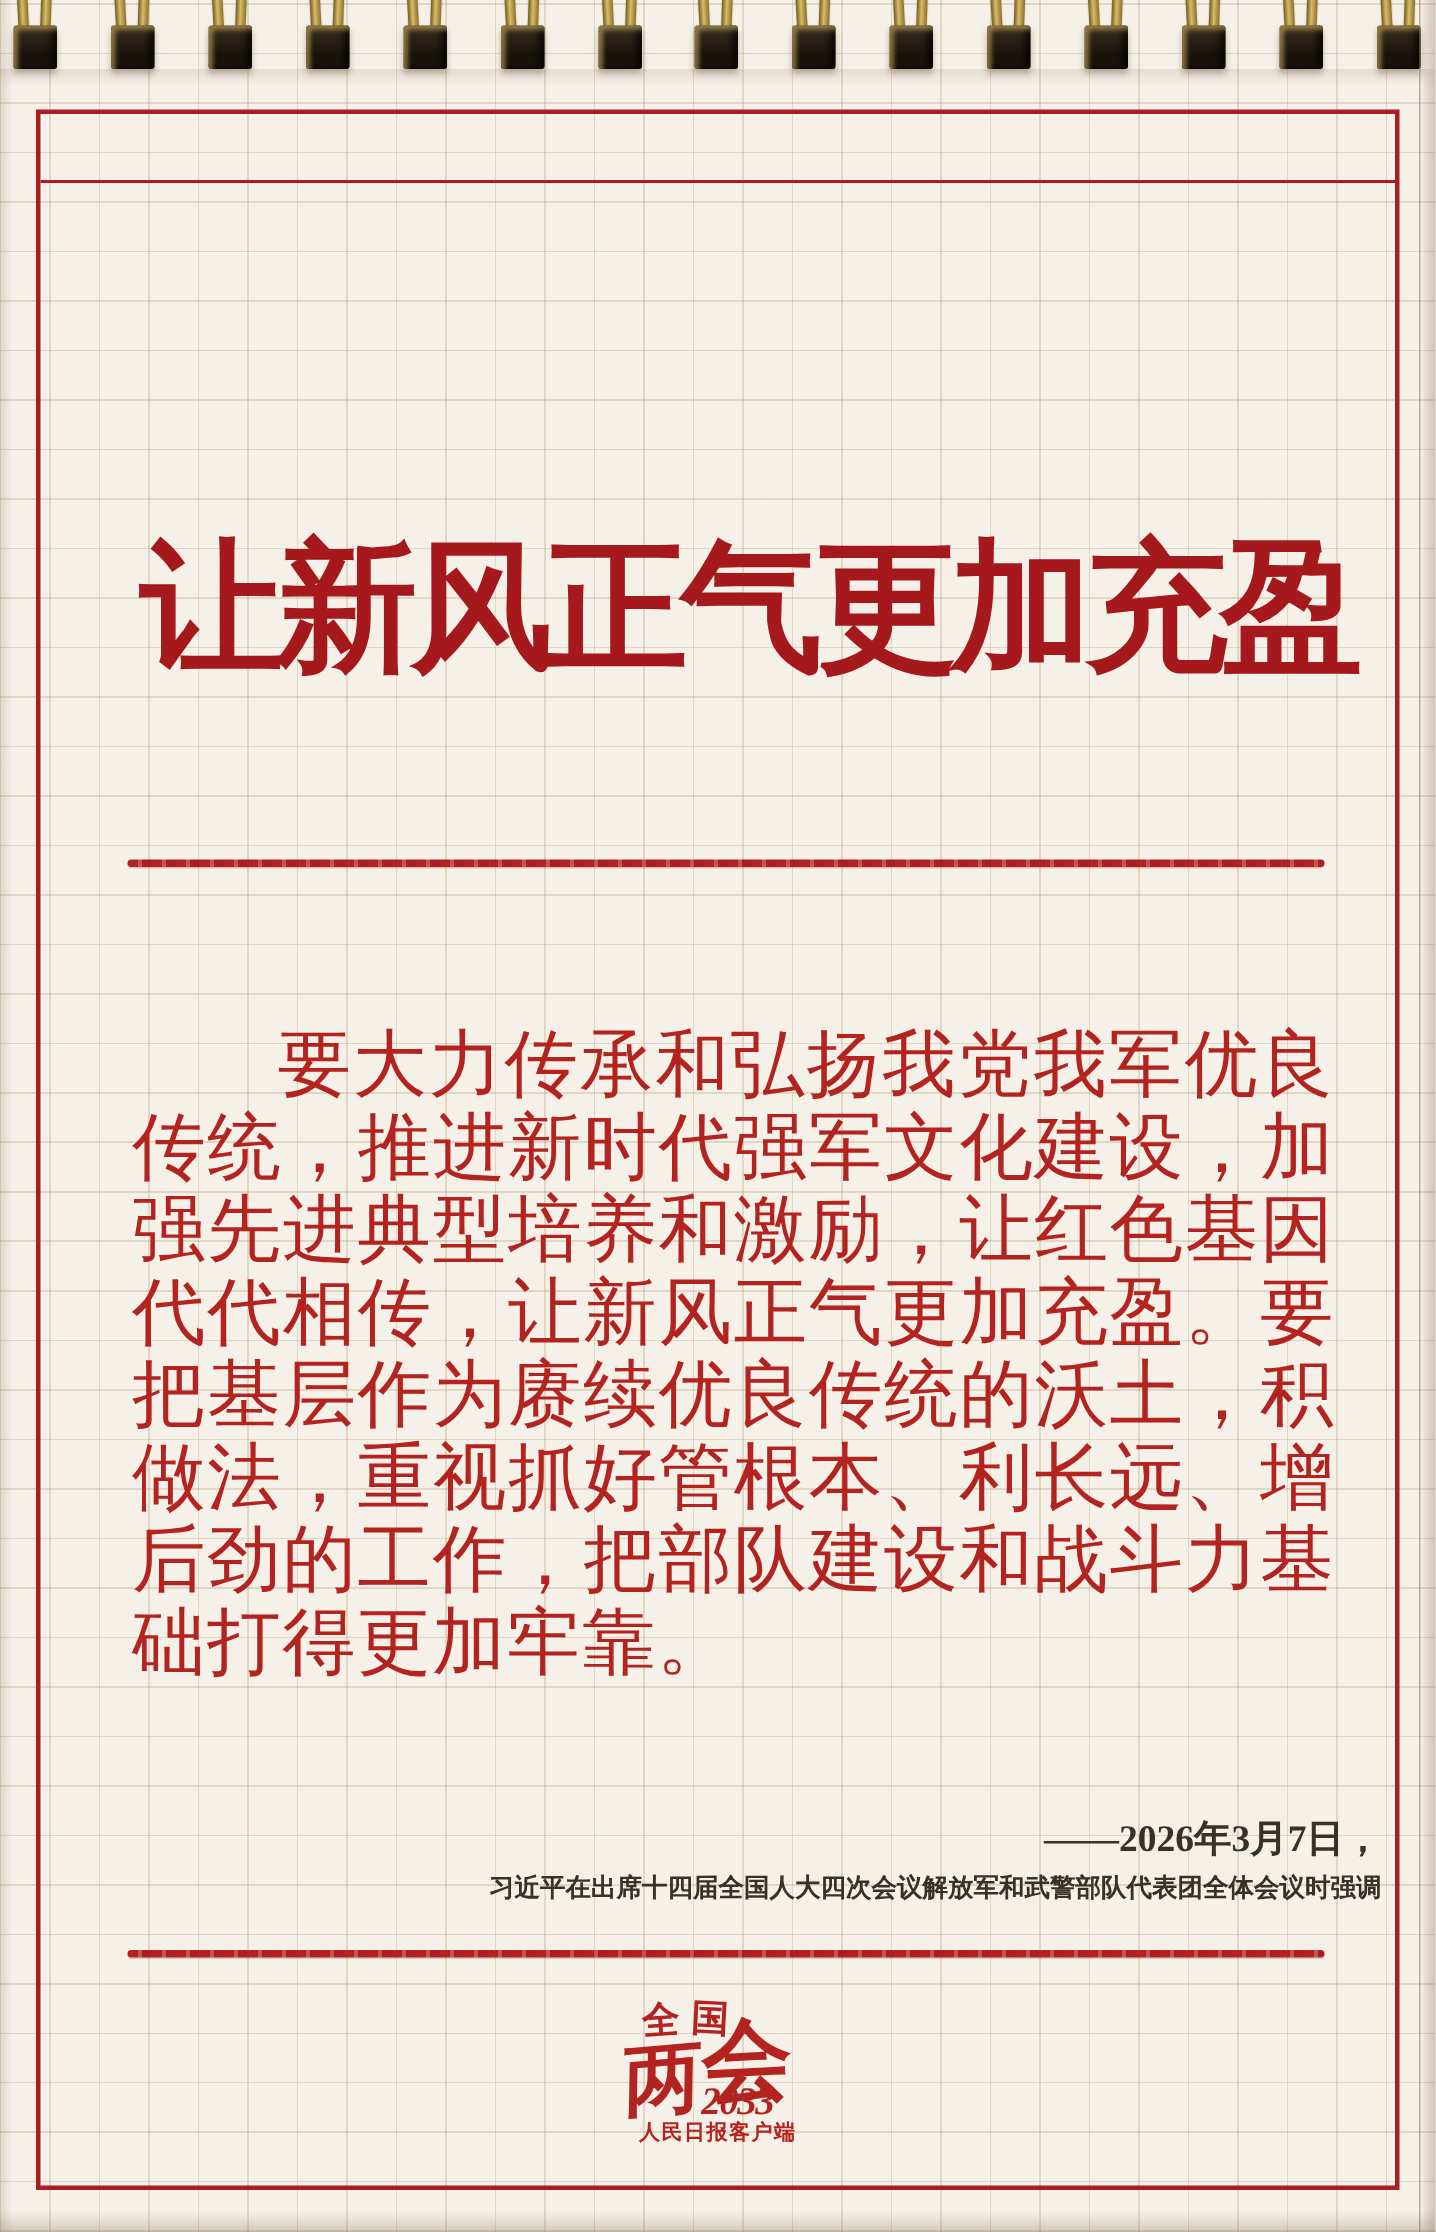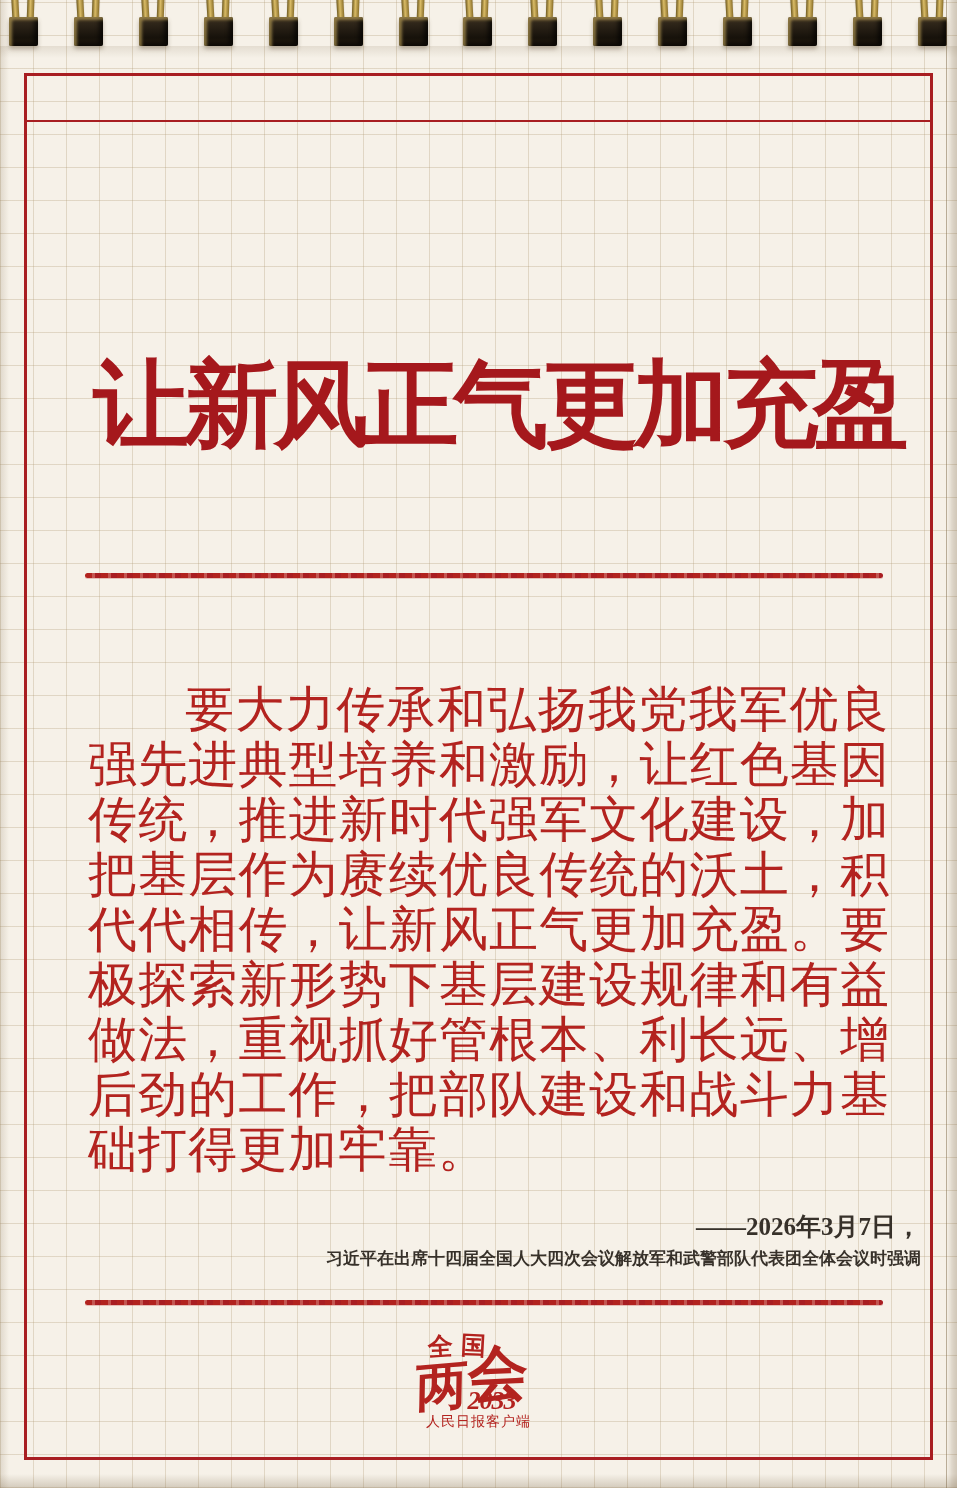--- a/index.html
+++ b/index.html
@@ -72,21 +72,21 @@
 
   
   .logo{position:absolute;left:50%;transform:translateX(-50%);top:1326px;width:150px;height:104px;
     color:#b3231f;font-family:"Liberation Serif","DejaVu Serif",serif;}
   .logo span{position:absolute;display:block;}
   .logo .quan{left:24px;top:4px;font-size:25px;font-weight:900;transform:rotate(-4deg);}
   .logo .guo{left:57px;top:3px;font-size:25px;font-weight:900;transform:rotate(3deg);}
   .logo .liang{left:12px;top:26px;font-size:52px;font-weight:900;transform:skewX(-6deg) rotate(-5deg);}
   .logo .hui{left:64px;top:8px;font-size:60px;font-weight:900;transform:rotate(-3deg);}
   .logo .year{left:64px;top:60px;font-size:26px;font-weight:900;font-style:italic;letter-spacing:-1px;}
-  .logo .subtitle{left:0;top:87px;width:100%;text-align:center;font-size:14px;font-weight:400;letter-spacing:1px;}
+  .logo .subtitle{left:0;top:87px;width:100%;text-align:center;font-size:14px;font-weight:700;letter-spacing:1px;}
 </style>
 </head>
 <body>
 
 <div class="page">
 
   <div class="clips">
       <div class="clip">
         <span class="prong p1"></span>
         <span class="prong p2"></span>
@@ -168,25 +168,24 @@
   <div class="frame">
     <div class="frame-headline"></div>
   </div>
 
   <div class="title-line title-2">让新风正气更加充盈</div>
 
   <div class="divider divider-1"></div>
 
   <div class="body-text">
       <div class="bline first">要大力传承和弘扬我党我军优良</div>
+      <div class="bline">传统，推进新时代强军文化建设，加</div>
       <div class="bline">强先进典型培养和激励，让红色基因</div>
-      <div class="bline">传统，推进新时代强军文化建设，加</div>
+      <div class="bline">代代相传，让新风正气更加充盈。要</div>
       <div class="bline">把基层作为赓续优良传统的沃土，积</div>
-      <div class="bline">代代相传，让新风正气更加充盈。要</div>
-      <div class="bline">极探索新形势下基层建设规律和有益</div>
       <div class="bline">做法，重视抓好管根本、利长远、增</div>
       <div class="bline">后劲的工作，把部队建设和战斗力基</div>
       <div class="bline last">础打得更加牢靠。</div>
     </div>
 
   <div class="attr-line attr-1">——2026年3月7日，</div>
   <div class="attr-line attr-2">习近平在出席十四届全国人大四次会议解放军和武警部队代表团全体会议时强调</div>
 
   <div class="divider divider-2"></div>
 

